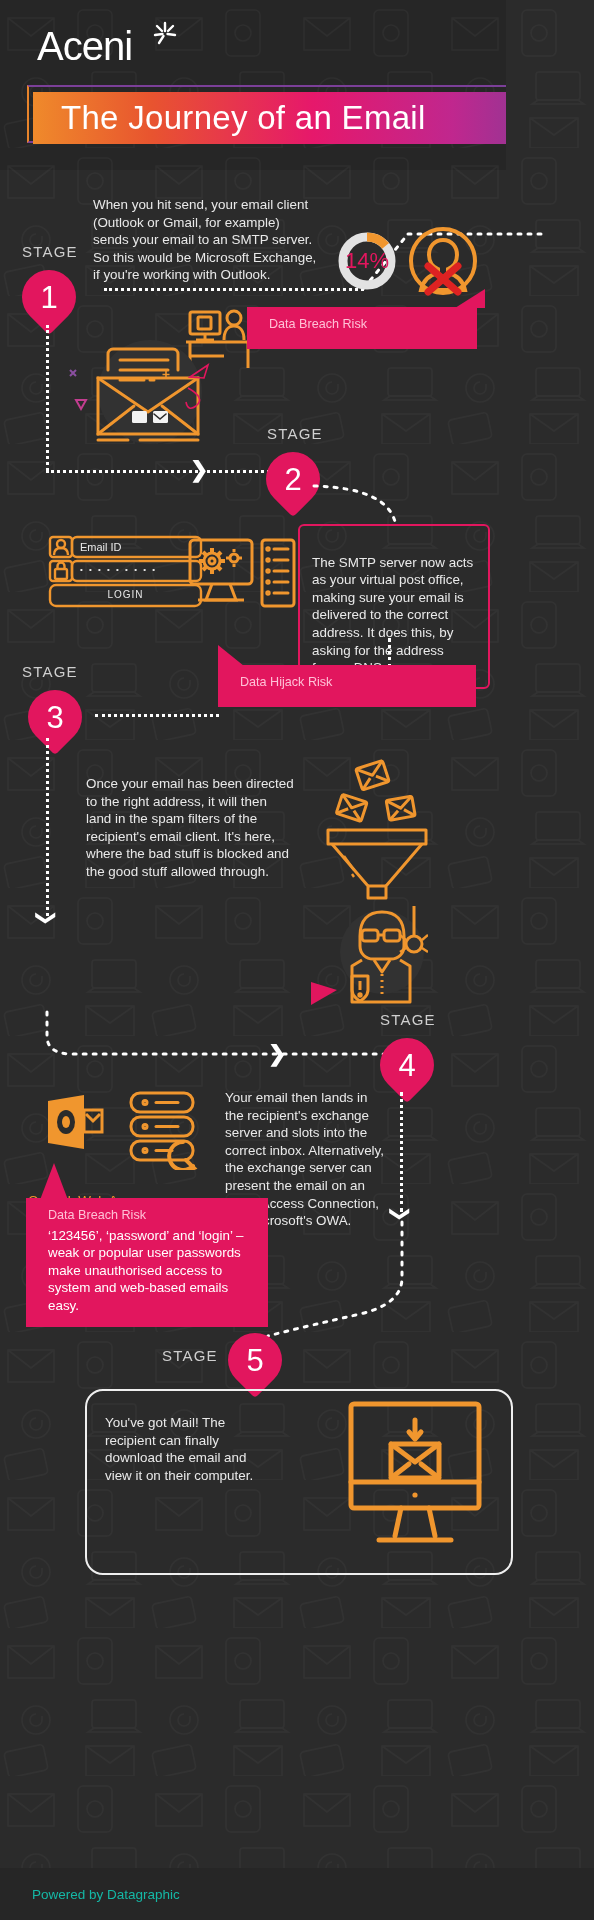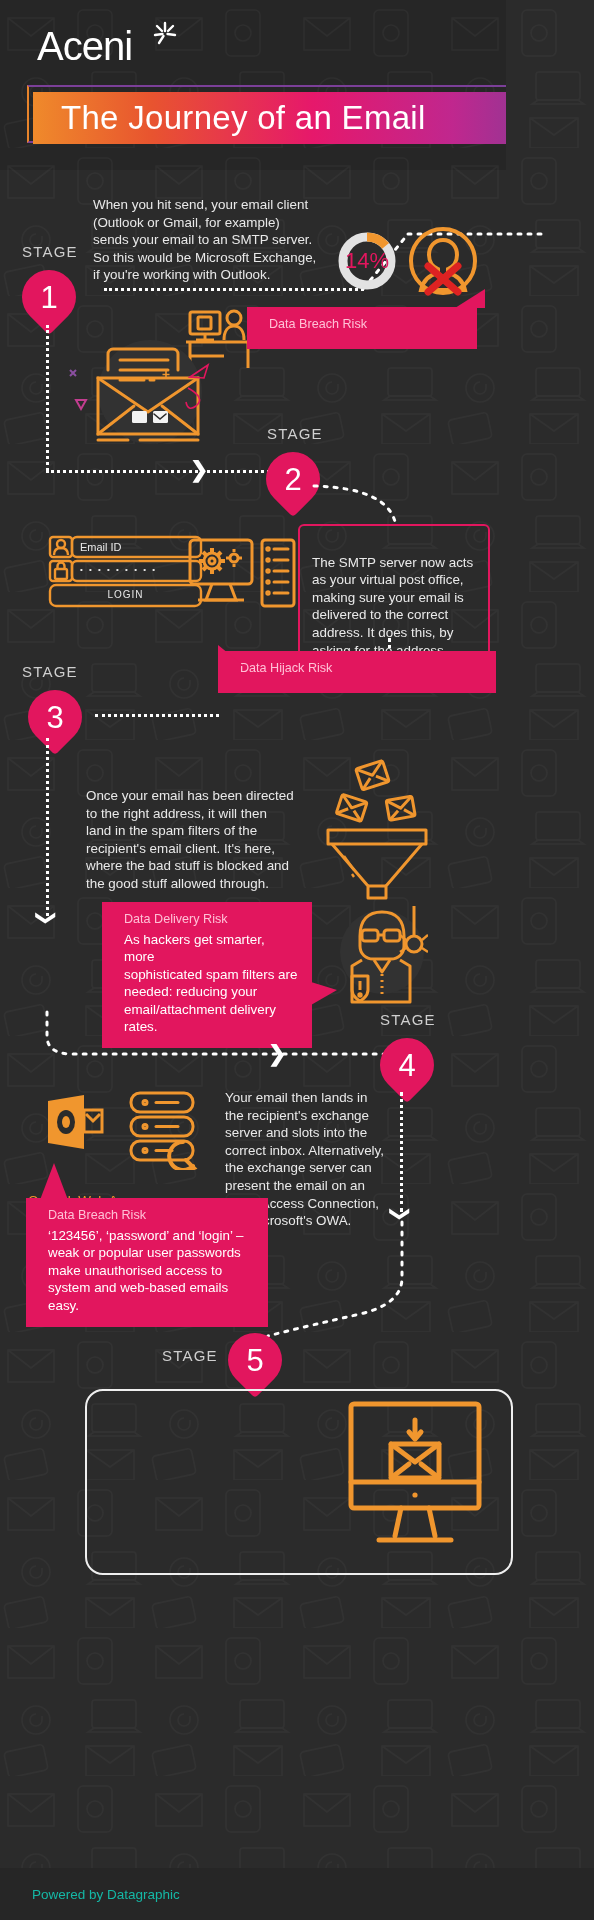--- a/index.html
+++ b/index.html
@@ -299,29 +299,29 @@
     </g>
   </svg>
 
   <div class="dot-v" style="left:388px; top:638px; height:30px;" data-name="connector-stage2-down"></div>
 
   <div class="stage-label" style="left:22px; top:663px;" data-name="stage-label-3">STAGE</div>
   <div class="stage-pin" style="left:28px; top:690px;" data-name="stage-pin-3">
     <span data-name="stage-number-3">3</span>
   </div>
 
-  <div class="risk" style="left:218px; top:651px; width:278px;" data-name="risk-box-hijack">
+  <div class="risk" style="left:218px; top:665px; width:258px;" data-name="risk-box-hijack">
     <div class="risk-title" data-name="risk-title">Data Hijack Risk</div>
   </div>
   <svg style="position:absolute; left:218px; top:645px; width:26px; height:22px;" data-name="risk-box-hijack-tail">
     <polygon points="0,0 0,21 26,21" fill="#e2165e"></polygon>
   </svg>
   <div class="dot-h" style="left:95px; top:714px; width:124px;" data-name="connector-stage3-horizontal"></div>
 
-  <div class="body-text" style="left:86px; top:775px; width:260px;margin-top:12px;" data-name="stage-3-body">Once your email has been directed
+  <div class="body-text" style="left:86px; top:775px; width:260px;" data-name="stage-3-body">Once your email has been directed
 to the right address, it will then
 land in the spam filters of the
 recipient's email client. It's here,
 where the bad stuff is blocked and
 the good stuff allowed through.</div>
 
   <svg style="position:absolute; left:322px; top:758px; width:110px; height:142px;" data-name="spam-filter-funnel-icon" viewBox="0 0 110 142">
     <g fill="none" stroke="#f0962e" stroke-width="3" stroke-linejoin="round">
       <g transform="rotate(-18 52 22)">
         <rect x="38" y="6" width="28" height="22" rx="2"></rect>
@@ -340,27 +340,20 @@
       <line x1="46" y1="128" x2="64" y2="128"></line>
       <path d="M22 98 l10 14" stroke-width="2.4"></path>
       <path d="M30 116 l2 3" stroke-width="2.4"></path>
     </g>
   </svg>
 
   <div class="dot-v" style="left:46px; top:738px; height:178px;" data-name="connector-stage3-down"></div>
   <div style="position:absolute; left:39px; top:908px; color:#fff; font-size:20px; line-height:1;" data-name="arrow-down-1">❯</div>
   <style>[data-name="arrow-down-1"]{transform:rotate(90deg);}</style>
 
-  <div class="risk" style="left:102px; top:902px; width:210px;" data-name="risk-box-delivery">
-    <div class="risk-title" data-name="risk-title">Data Delivery Risk</div>
-    <div class="risk-body" data-name="risk-body">As hackers get smarter, more
-sophisticated spam filters are
-needed: reducing your
-email/attachment delivery rates.</div>
-  </div>
   <svg style="position:absolute; left:311px; top:982px; width:26px; height:24px;" data-name="risk-box-delivery-tail">
     <polygon points="0,0 0,23 26,8" fill="#e2165e"></polygon>
   </svg>
 
   <svg style="position:absolute; left:338px; top:900px; width:90px; height:104px;" data-name="hacker-spy-icon" viewBox="0 0 90 104">
     <circle cx="44" cy="52" r="42" fill="#323232"></circle>
     <g fill="none" stroke="#f0962e" stroke-width="3" stroke-linejoin="round">
       <path d="M22 36 c0 -16 8 -24 22 -24 c14 0 22 8 22 24 v10 c0 8 -6 13 -13 13 h-18 c-7 0 -13 -5 -13 -13 z"></path>
       <rect x="24" y="30" width="16" height="11" rx="3"></rect>
       <rect x="46" y="30" width="16" height="11" rx="3"></rect>
@@ -443,20 +436,24 @@
   <svg style="position:absolute; left:230px; top:1218px; width:185px; height:125px;" data-name="connector-stage4-to-5">
     <path d="M172 4 V60 Q172 86 130 96 Q60 112 38 118" fill="none" stroke="#ffffff" stroke-width="3" stroke-dasharray="3 7" stroke-linecap="round"></path>
   </svg>
 
   <div class="stage-label" style="left:162px; top:1347px;" data-name="stage-label-5">STAGE</div>
   <div class="stage-pin" style="left:228px; top:1333px;" data-name="stage-pin-5">
     <span data-name="stage-number-5">5</span>
   </div>
 
   <div class="final-box" style="left:85px; top:1389px; width:428px; height:186px;" data-name="stage-5-box"></div>
+  <div class="body-text" style="left:105px; top:1414px; width:175px;" data-name="stage-5-body">You've got Mail! The
+recipient can finally
+download the email and
+view it on their computer.</div>
 
   <svg style="position:absolute; left:345px; top:1398px; width:142px; height:156px;" data-name="monitor-inbox-icon" viewBox="0 0 142 156">
     <g fill="none" stroke="#f0962e" stroke-width="5" stroke-linejoin="round" stroke-linecap="round">
       <rect x="6" y="6" width="128" height="104" rx="3"></rect>
       <line x1="6" y1="84" x2="134" y2="84"></line>
       <circle cx="70" cy="97" r="2.6" fill="#f0962e" stroke="none"></circle>
       <line x1="70" y1="22" x2="70" y2="40"></line>
       <path d="M64 34 l6 7 l6 -7"></path>
       <rect x="46" y="46" width="48" height="34" rx="2"></rect>
       <path d="M46 46 l24 18 l24 -18 M46 80 l18 -14 M94 80 l-18 -14"></path>

